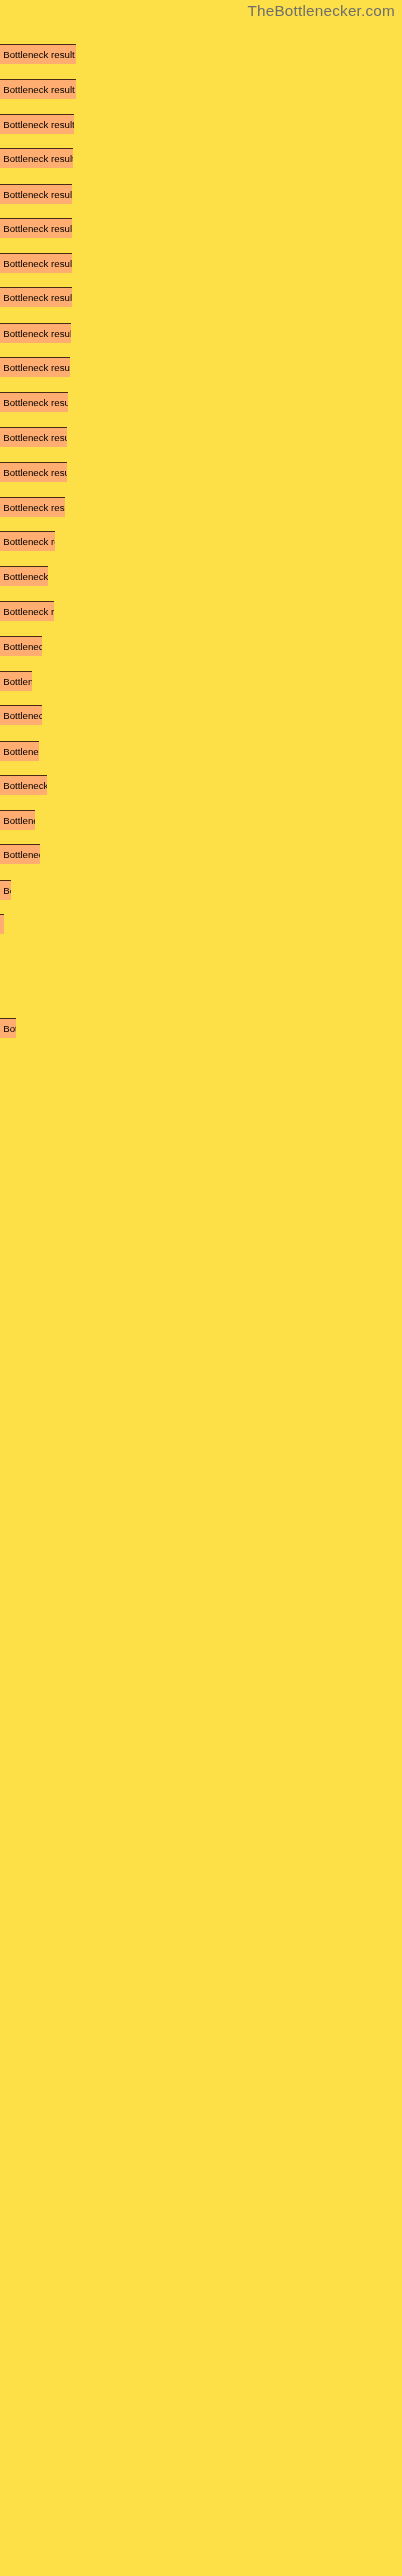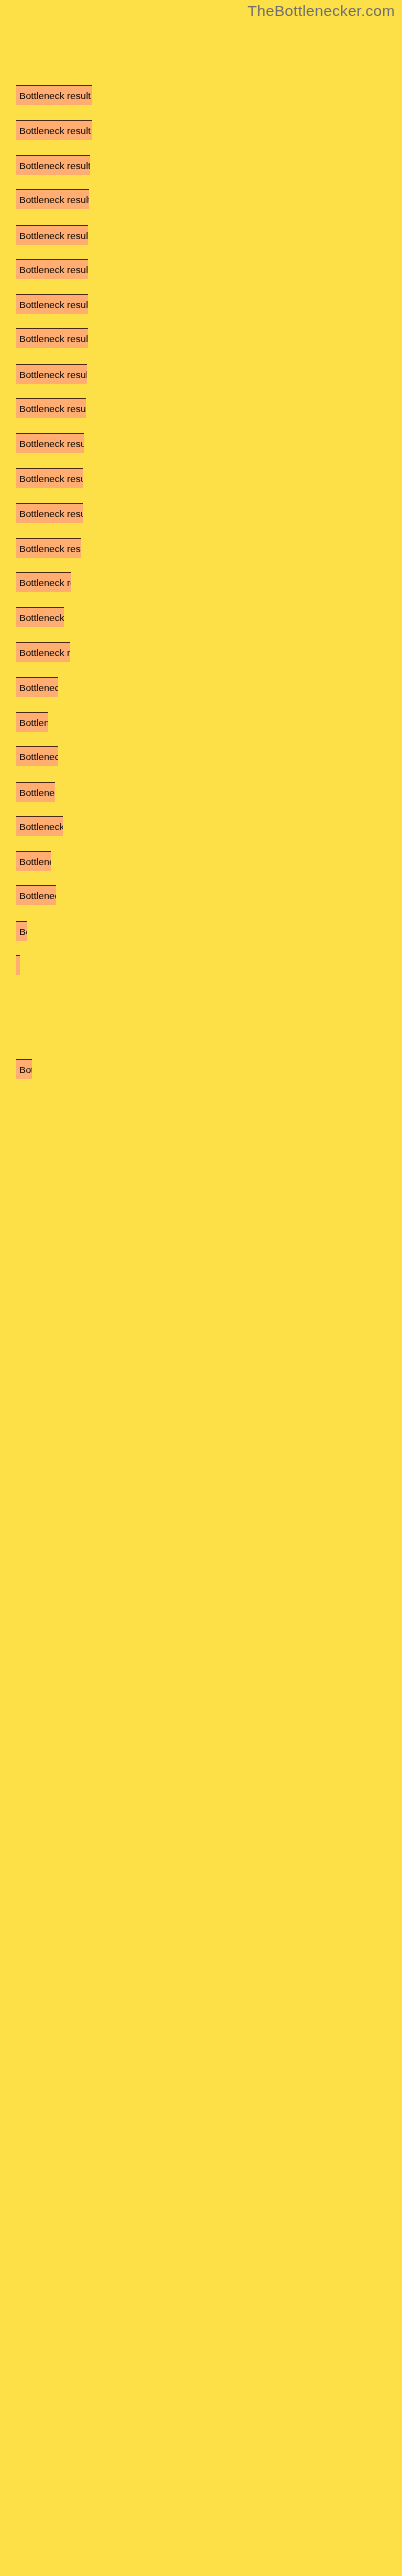--- a/index.html
+++ b/index.html
@@ -40,28 +40,27 @@
   #bars-layer {
     position: absolute;
     left: 0;
     top: 0;
     width: 403px;
     height: 2576px;
   }
 
   .bar {
     position: absolute;
-    left: 16px;
+    left: 0;
     height: 20px;
     background: #ffad70;
     border-top: 1.6px solid #4a2a12;
     box-sizing: border-box;
     overflow: hidden;
     white-space: nowrap;
-    margin-top: 41px;
   }
 
   .bar-label {
     position: absolute;
     left: 3.2px;
     top: 50%;
     transform: translateY(-50%);
     font-size: 9.7px;
     line-height: 11.3px;
     color: #000000;

